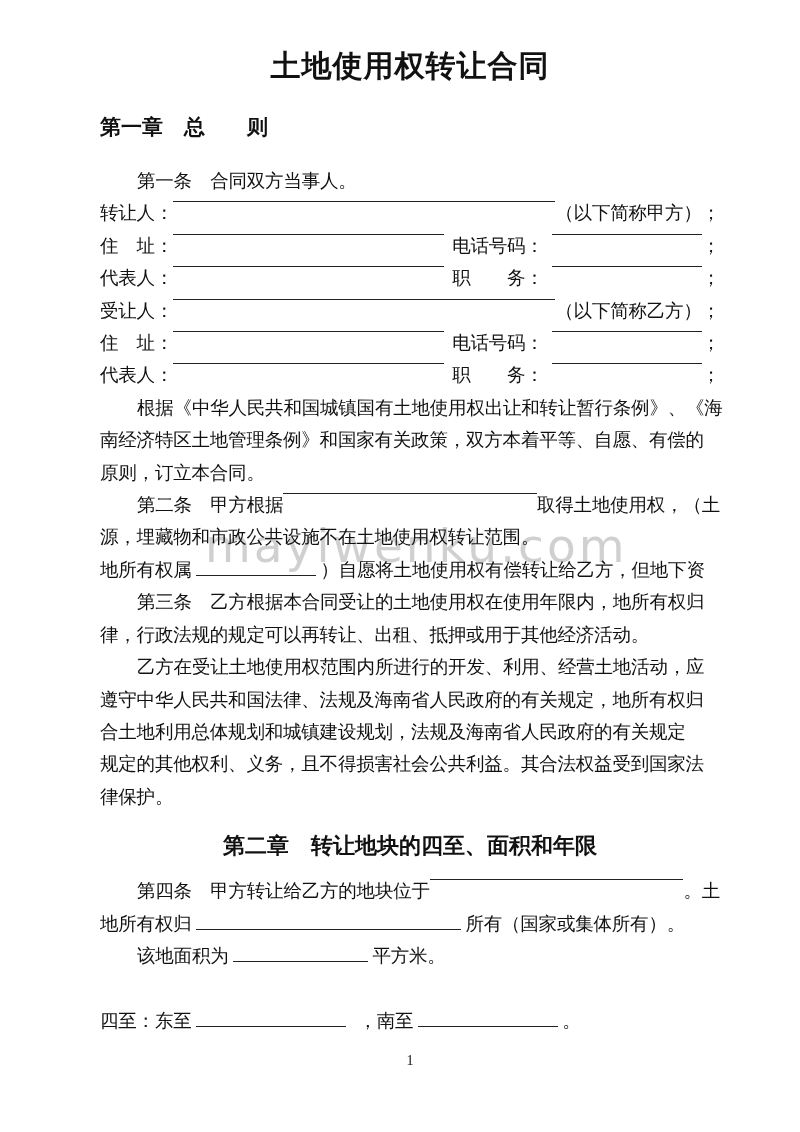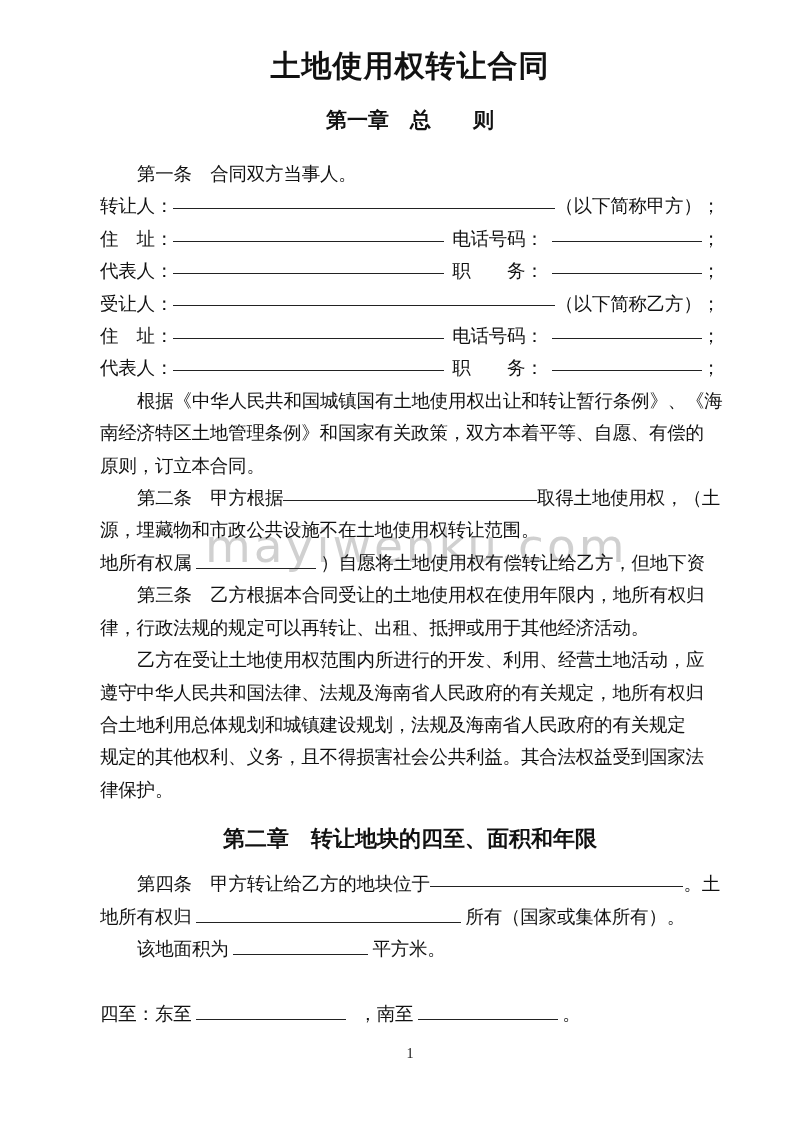--- a/index.html
+++ b/index.html
@@ -15,36 +15,36 @@
     position: relative; z-index: 1;
     padding: 46px 40px 0 100px;
     width: 620px;
   }
   .title {
     font-size: 30px; font-weight: 700; text-align: center;
     line-height: 40px; letter-spacing: 1px;
     font-family: "Liberation Sans", "DejaVu Sans", sans-serif;
   }
   .chapter {
-    font-size: 21px; font-weight: 700; text-align: center;
-    line-height: 32px; margin-top: 18px;
+    font-size: 21px; font-weight: 700; 
+    line-height: 32px; margin-top: 25px;
     font-family: "Liberation Sans", "DejaVu Sans", sans-serif;
   }
   .chapter2 {
     font-size: 22px; font-weight: 700; text-align: center;
     line-height: 34px; margin-top: 16px; margin-bottom: 12px;
     font-family: "Liberation Sans", "DejaVu Sans", sans-serif;
   }
   .line {
     font-size: 18.5px; line-height: 32.4px;
     letter-spacing: -0.2px; white-space: nowrap;
   }
   .indent { padding-left: 37px; }
   .first-article { margin-top: 22px; }
-  .flexline { display: flex; align-items: center; }
+  .flexline { display: flex; align-items: flex-start; }
   .blank {
     display: inline-block; height: 4px;
     border-bottom: 1.2px solid #222222;
   }
   .grow { flex: 1 1 auto; }
   .w150 { width: 150px; }
   .w120 { width: 120px; }
   .w265 { width: 265px; }
   .w135 { width: 135px; }
   .w150b { width: 150px; }

